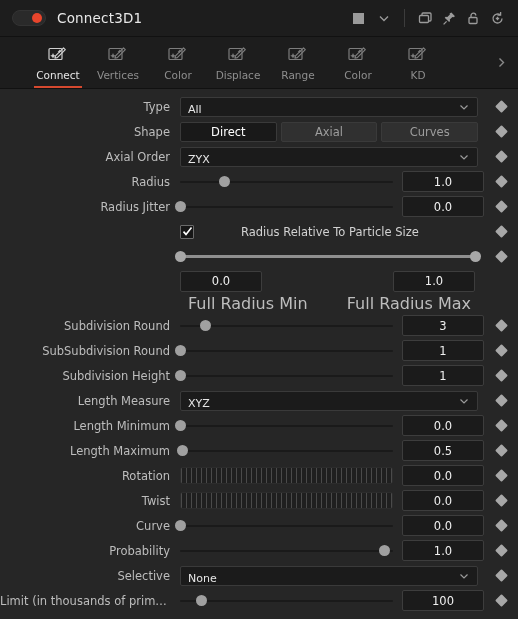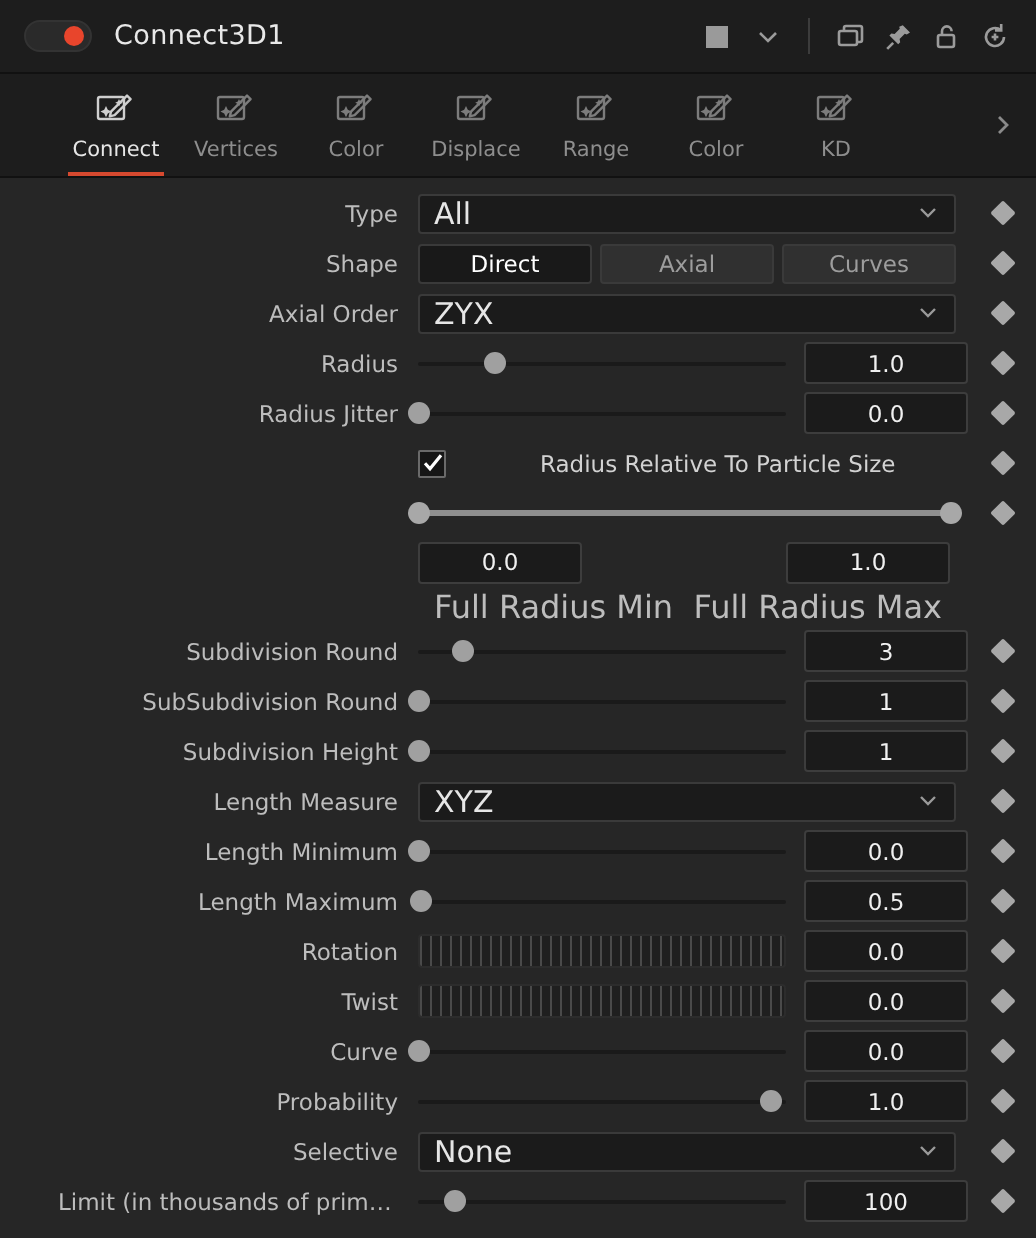--- a/index.html
+++ b/index.html
@@ -64,21 +64,20 @@
   .tabs-more {
     margin-left: auto; width: 26px;
     display: flex; align-items: center; justify-content: center;
     cursor: pointer;
   }
 
   
   .params {
     flex: 1; overflow: hidden; padding-top: 5px;
     background: #262626;
-    margin-left: 29px;
   }
   .row {
     display: flex; align-items: center;
     height: 25px; padding: 0 0 0 0; margin-bottom: 0;
   }
   .lbl {
     width: 180px; min-width: 180px; text-align: right;
     padding-right: 10px; font-size: 11.5px; color: #bdbdbd;
     white-space: nowrap; overflow: hidden; text-overflow: ellipsis;
   }
@@ -89,22 +88,22 @@
   }
   .diamond {
     width: 9px; height: 9px; background: #a8a8a8;
     transform: rotate(45deg); border-radius: 1px;
   }
 
   
   .dd {
     flex: 1; height: 20px; background: #1b1b1b;
     border: 1px solid #3a3a3a; border-radius: 2px;
-    display: flex; align-items: flex-start; padding: 0 7px;
-    font-size: 15px; color: #e6e6e6; cursor: pointer;
+    display: flex; align-items: flex-end; padding: 0 7px;
+    font-size: 11px; color: #e6e6e6; cursor: pointer;
     margin-right: 6px;
     gap: 20px;
   }
   .dd .chev { margin-left: auto; }
 
   
   .seg { flex: 1; display: flex; gap: 4px; margin-right: 6px; }
   .seg-btn {
     flex: 1; height: 20px; border: 1px solid #3a3a3a; border-radius: 2px;
     background: #303030; color: #9d9d9d; font-size: 11.5px;

